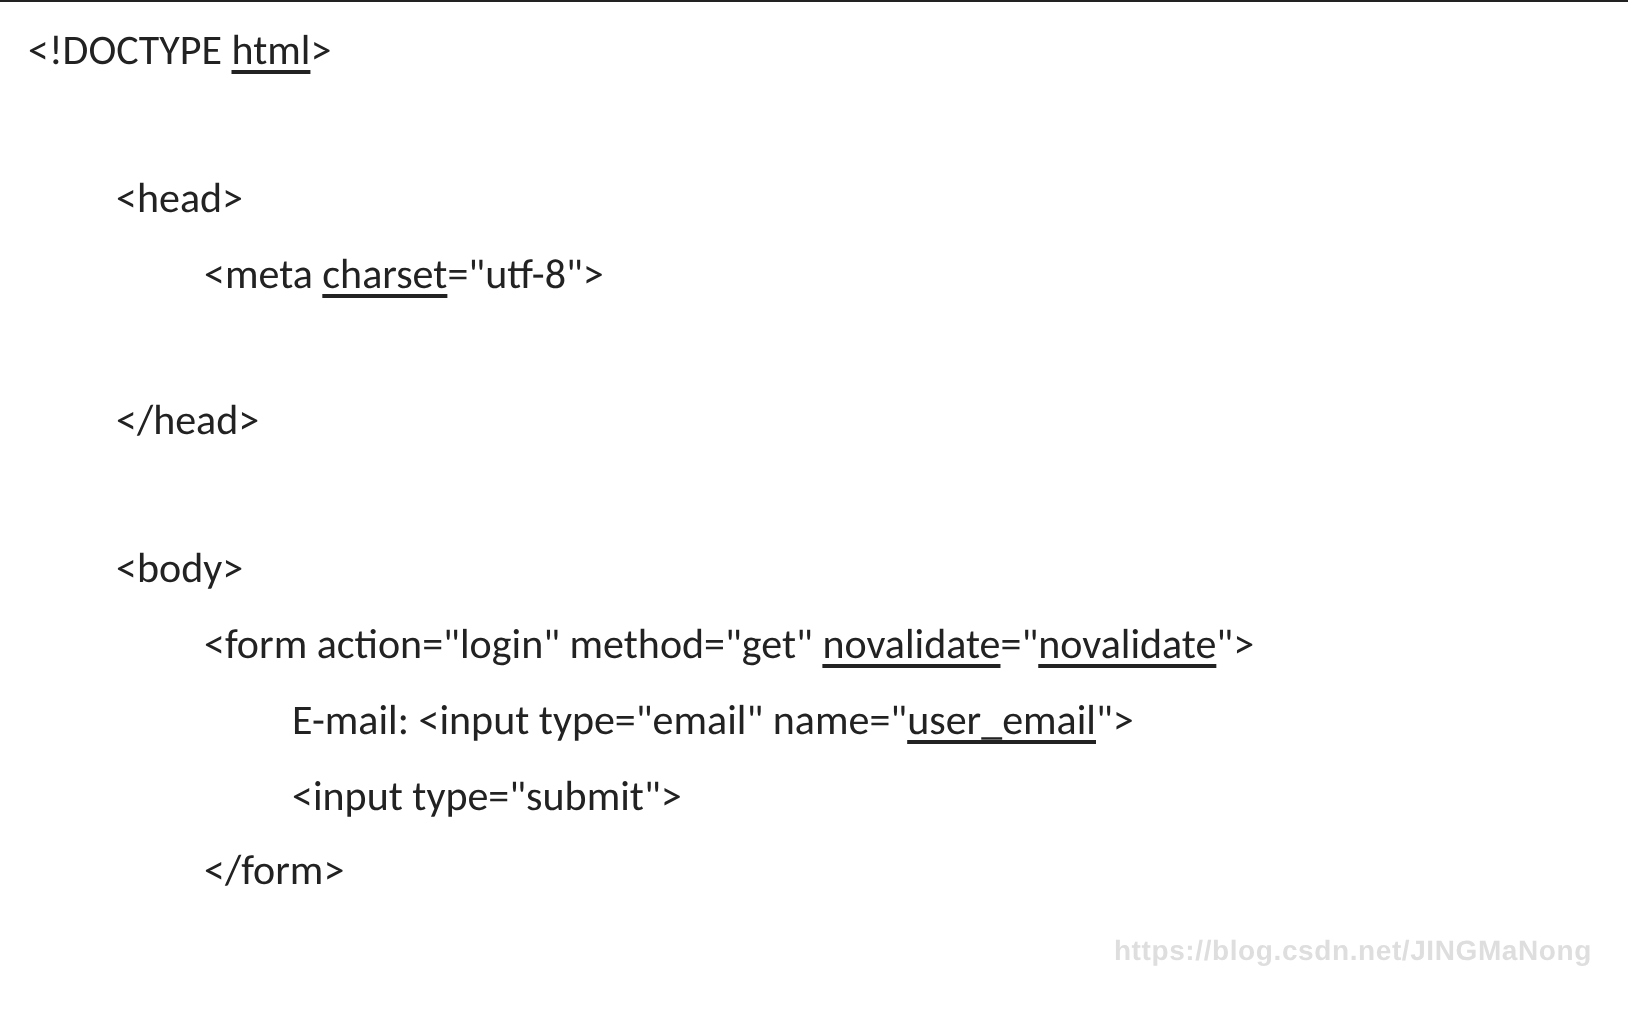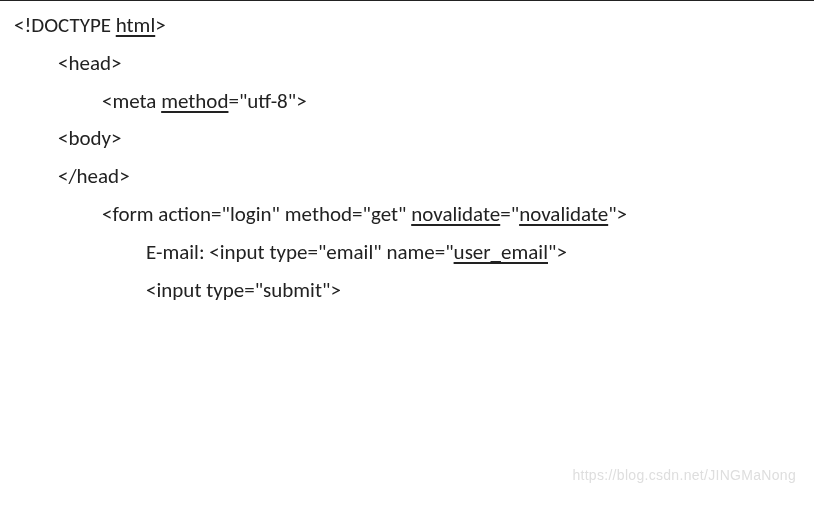--- a/index.html
+++ b/index.html
@@ -20,64 +20,66 @@
   .top-rule {
     border-top: 1.5px solid #222;
     margin: 0;
   }
   .code-block {
     padding: 6px 0 0 14px;
   }
   .ln {
     white-space: pre;
   }
-  .ind1 { padding-left: 44px; }
+  .ind1 { padding-left: 44px; margin-top: 36px; }
   .ind2 { padding-left: 88px; }
   .ind3 { padding-left: 132px; }
   .sq {
     text-decoration-line: underline;
     text-decoration-style: wavy;
     text-decoration-color: #e01b24;
     text-decoration-thickness: 1px;
     text-underline-offset: 3px;
     text-decoration: underline;
   }
   .watermark {
     position: absolute;
     right: 18px;
     bottom: 18px;
     color: #dedede;
     font-size: 14px;
     font-family: Arial, sans-serif;
     letter-spacing: 0.3px;
+    font-weight: bold;
   }
 </style>
 </head>
 <body>
 
 <div class="top-rule"></div>
 
 <div class="code-block">
 
   <div class="ln"><span>&lt;!DOCTYPE </span><span class="sq">html</span><span>&gt;</span></div>
 
 
   <div class="ln ind1"><span>&lt;head&gt;</span></div>
 
-  <div class="ln ind2"><span>&lt;meta </span><span class="sq">method</span><span>="utf-8"&gt;</span></div>
+  <div class="ln ind2"><span>&lt;meta </span><span class="sq">charset</span><span>="utf-8"&gt;</span></div>
 
 
+  <div class="ln ind1"><span>&lt;/head&gt;</span></div>
+
   <div class="ln ind1"><span>&lt;body&gt;</span></div>
-
-  <div class="ln ind1"><span>&lt;/head&gt;</span></div>
 
   <div class="ln ind2"><span>&lt;form action="login" method="get" </span><span class="sq">novalidate</span><span>="</span><span class="sq">novalidate</span><span>"&gt;</span></div>
 
   <div class="ln ind3"><span>E-mail: &lt;input type="email" name="</span><span class="sq">user_email</span><span>"&gt;</span></div>
 
   <div class="ln ind3"><span>&lt;input type="submit"&gt;</span></div>
 
+  <div class="ln ind2"><span>&lt;/form&gt;</span></div>
 
 
 
 </div>
 
 <div class="watermark">https://blog.csdn.net/JINGMaNong</div>
 
 </body></html>

